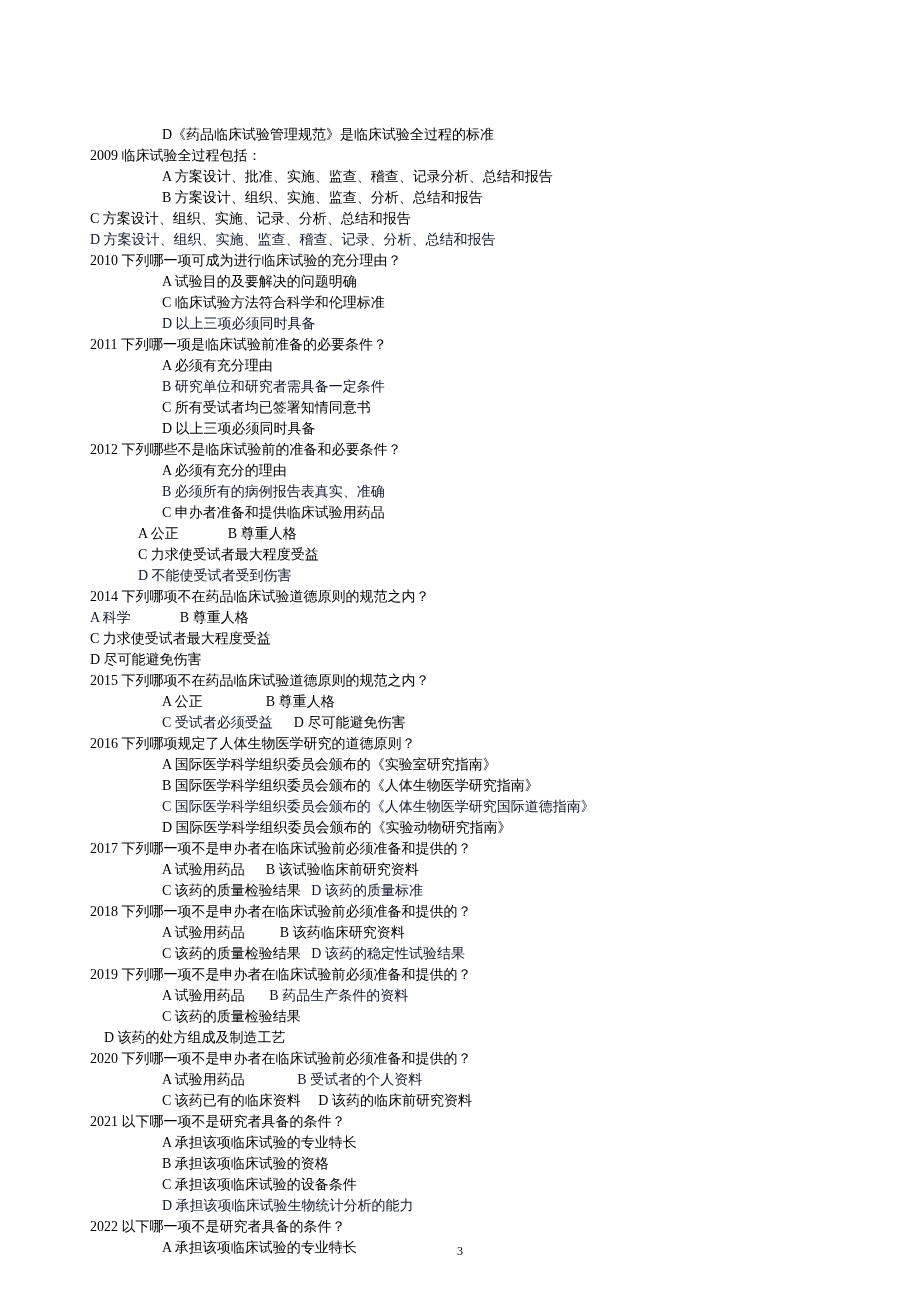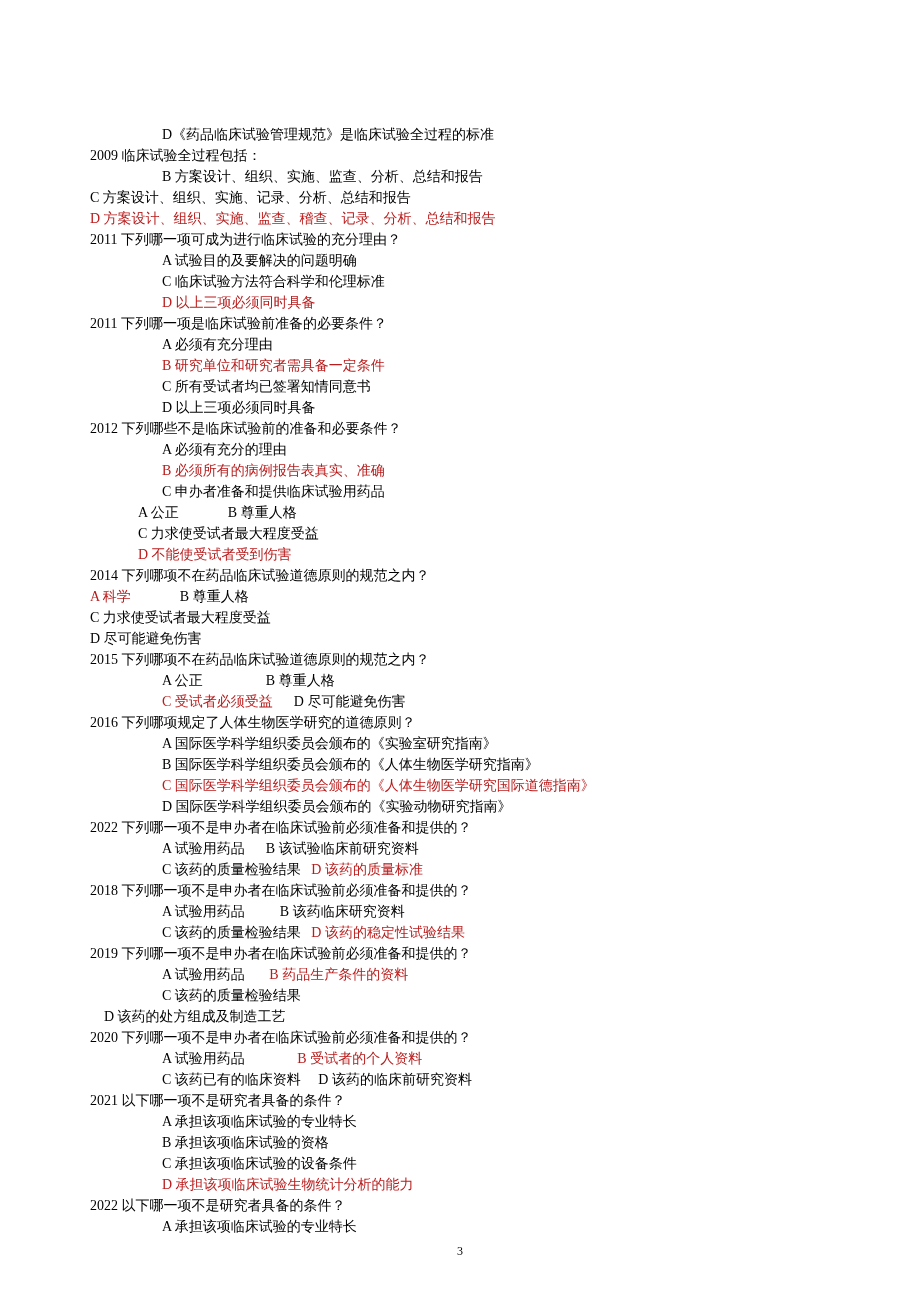--- a/index.html
+++ b/index.html
@@ -15,43 +15,44 @@
     width: 920px;
     height: 1302px;
     margin: 18px auto;
     padding: 106px 90px 0 90px;
     box-sizing: border-box;
     position: relative;
   }
   .line {
     white-space: pre;
   }
-  .red { color: #b91c1c; }
+  .red { color: #0f172a; }
   .indent15 { padding-left: 48px; }
   .indent2 { padding-left: 72px; }
   .indent14 { padding-left: 14px; }
   .page-num {
     position: absolute;
     left: 0; right: 0;
     bottom: 60px;
     text-align: center;
     font-size: 12px;
   }
 </style>
 </head>
 <body>
 
 <div class="page">
   <div id="content">
       <div class="line indent2"><span>D《药品临床试验管理规范》是临床试验全过程的标准</span></div>
       <div class="line "><span>2009 临床试验全过程包括：</span></div>
+      <div class="line indent2"><span>A 方案设计、批准、实施、监查、稽查、记录分析、总结和报告</span></div>
       <div class="line indent2"><span>B 方案设计、组织、实施、监查、分析、总结和报告</span></div>
       <div class="line "><span>C 方案设计、组织、实施、记录、分析、总结和报告</span></div>
       <div class="line "><span class="red">D 方案设计、组织、实施、监查、稽查、记录、分析、总结和报告</span></div>
-      <div class="line "><span>2011 下列哪一项可成为进行临床试验的充分理由？</span></div>
+      <div class="line "><span>2010 下列哪一项可成为进行临床试验的充分理由？</span></div>
       <div class="line indent2"><span>A 试验目的及要解决的问题明确</span></div>
       <div class="line indent2"><span>C 临床试验方法符合科学和伦理标准</span></div>
       <div class="line indent2"><span class="red">D 以上三项必须同时具备</span></div>
       <div class="line "><span>2011 下列哪一项是临床试验前准备的必要条件？</span></div>
       <div class="line indent2"><span>A 必须有充分理由</span></div>
       <div class="line indent2"><span class="red">B 研究单位和研究者需具备一定条件</span></div>
       <div class="line indent2"><span>C 所有受试者均已签署知情同意书</span></div>
       <div class="line indent2"><span>D 以上三项必须同时具备</span></div>
       <div class="line "><span>2012 下列哪些不是临床试验前的准备和必要条件？</span></div>
       <div class="line indent2"><span>A 必须有充分的理由</span></div>
@@ -65,21 +66,21 @@
       <div class="line "><span>C 力求使受试者最大程度受益</span></div>
       <div class="line "><span>D 尽可能避免伤害</span></div>
       <div class="line "><span>2015 下列哪项不在药品临床试验道德原则的规范之内？</span></div>
       <div class="line indent2"><span>A 公正                  B 尊重人格</span></div>
       <div class="line indent2"><span class="red">C 受试者必须受益</span><span>      D 尽可能避免伤害</span></div>
       <div class="line "><span>2016 下列哪项规定了人体生物医学研究的道德原则？</span></div>
       <div class="line indent2"><span>A 国际医学科学组织委员会颁布的《实验室研究指南》</span></div>
       <div class="line indent2"><span>B 国际医学科学组织委员会颁布的《人体生物医学研究指南》</span></div>
       <div class="line indent2"><span class="red">C 国际医学科学组织委员会颁布的《人体生物医学研究国际道德指南》</span></div>
       <div class="line indent2"><span>D 国际医学科学组织委员会颁布的《实验动物研究指南》</span></div>
-      <div class="line "><span>2022 下列哪一项不是申办者在临床试验前必须准备和提供的？</span></div>
+      <div class="line "><span>2017 下列哪一项不是申办者在临床试验前必须准备和提供的？</span></div>
       <div class="line indent2"><span>A 试验用药品      B 该试验临床前研究资料</span></div>
       <div class="line indent2"><span>C 该药的质量检验结果   </span><span class="red">D 该药的质量标准</span></div>
       <div class="line "><span>2018 下列哪一项不是申办者在临床试验前必须准备和提供的？</span></div>
       <div class="line indent2"><span>A 试验用药品          B 该药临床研究资料</span></div>
       <div class="line indent2"><span>C 该药的质量检验结果   </span><span class="red">D 该药的稳定性试验结果</span></div>
       <div class="line "><span>2019 下列哪一项不是申办者在临床试验前必须准备和提供的？</span></div>
       <div class="line indent2"><span>A 试验用药品       </span><span class="red">B 药品生产条件的资料</span></div>
       <div class="line indent2"><span>C 该药的质量检验结果</span></div>
       <div class="line indent14"><span>D 该药的处方组成及制造工艺</span></div>
       <div class="line "><span>2020 下列哪一项不是申办者在临床试验前必须准备和提供的？</span></div>

